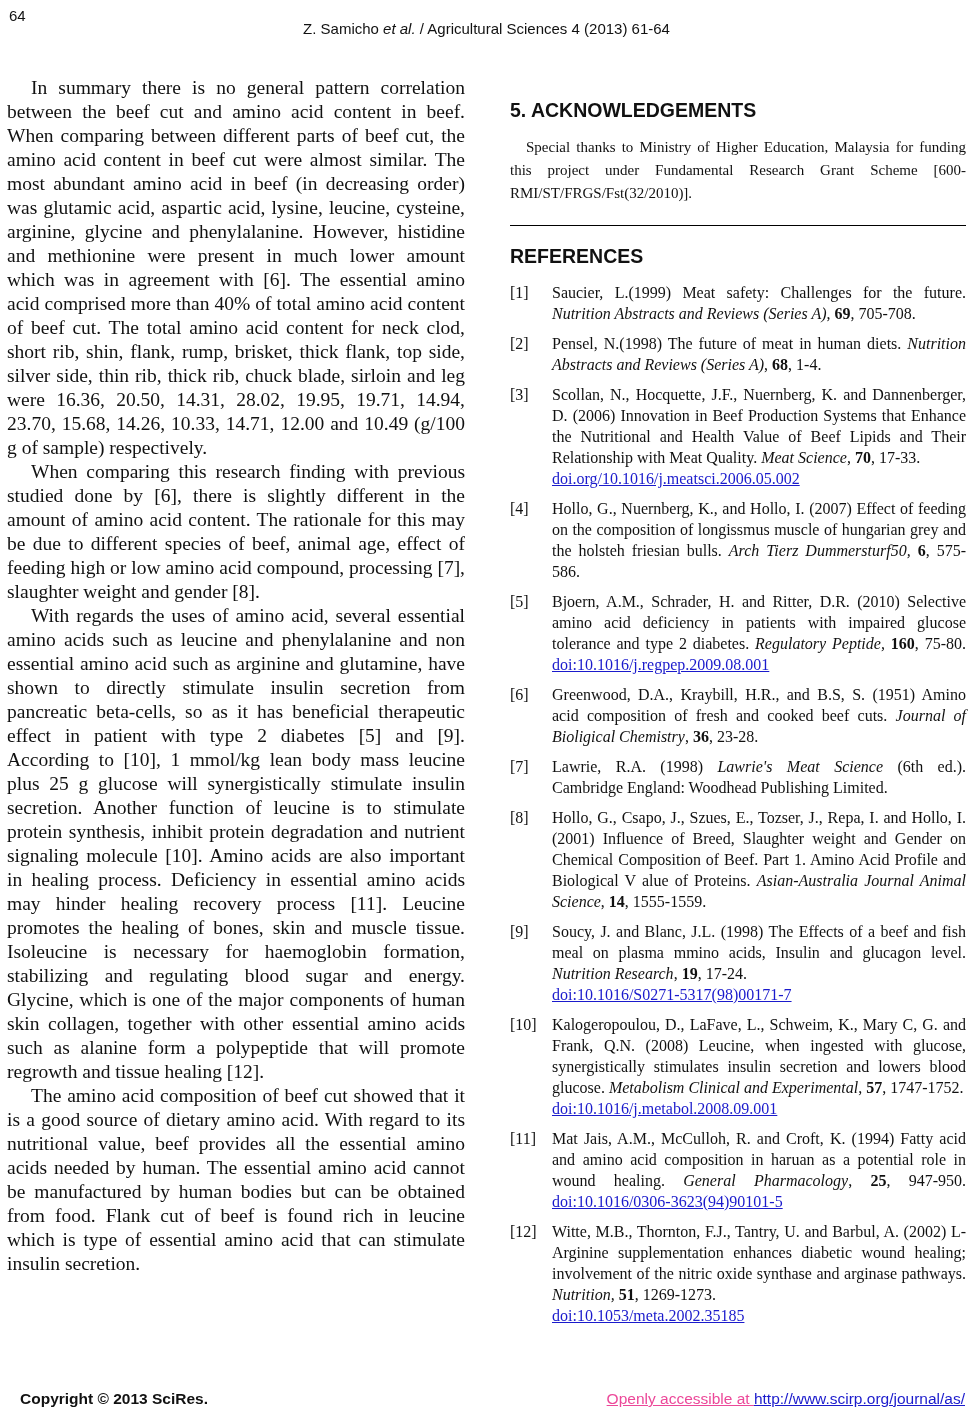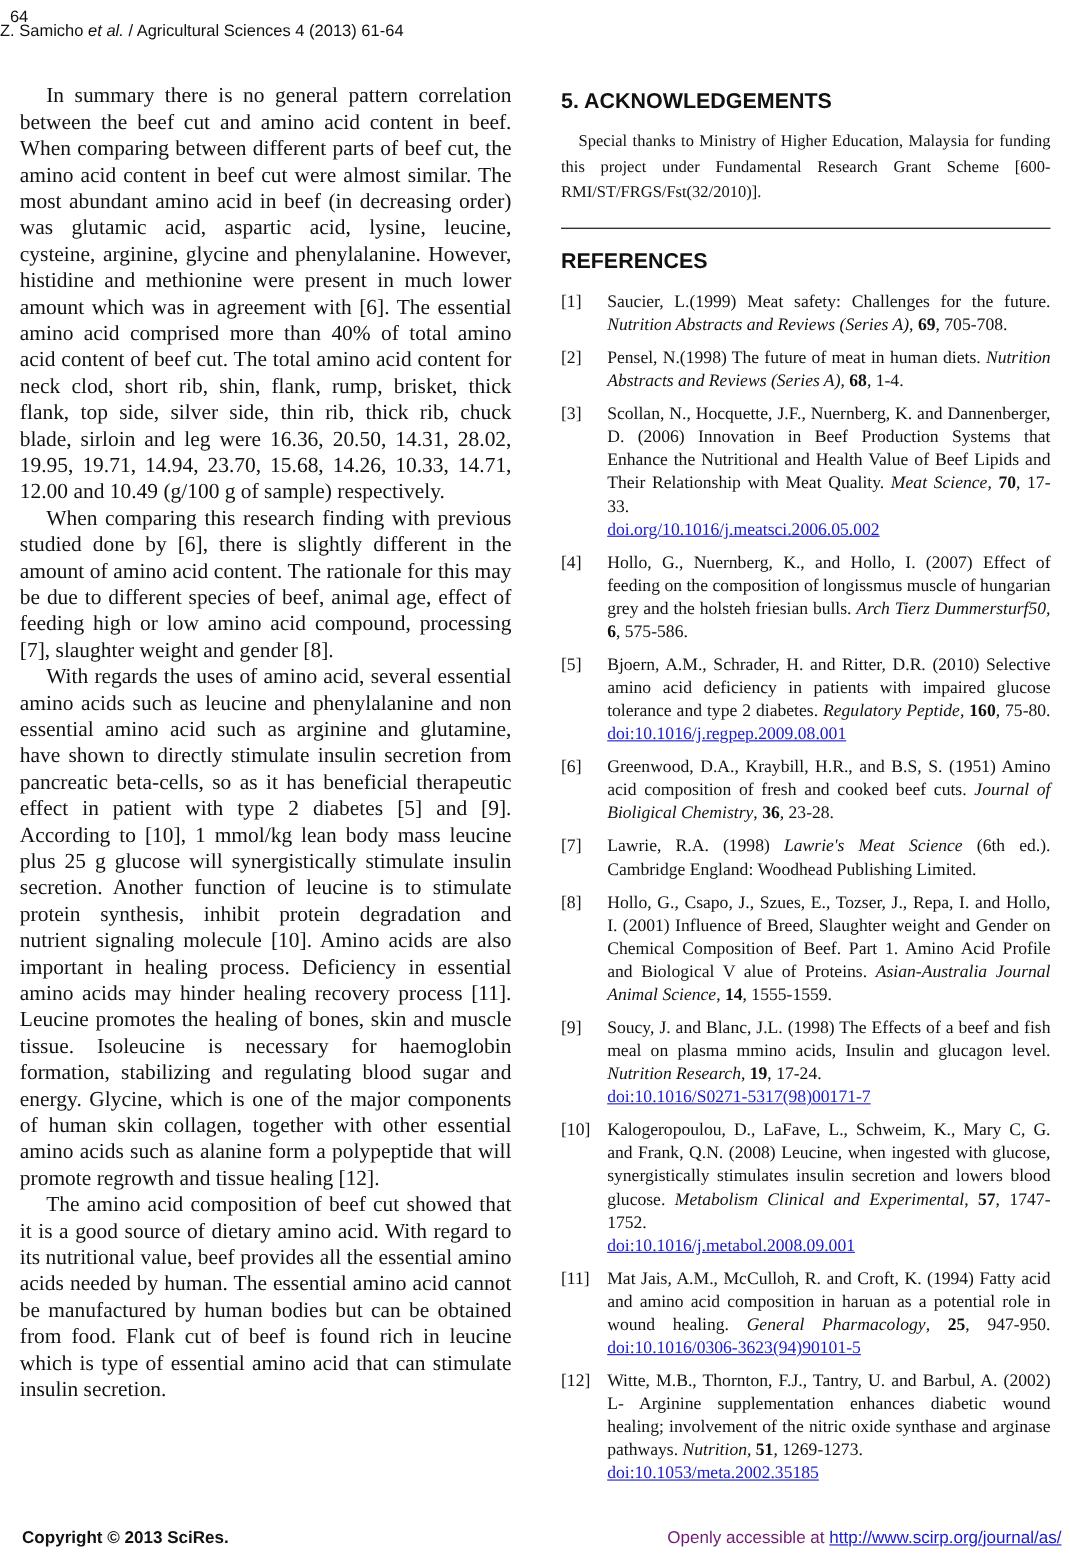--- a/index.html
+++ b/index.html
@@ -12,41 +12,41 @@
   .page { position: relative; width: 973px; height: 1419px; overflow: hidden; }
 
   .header {
     position: relative;
     padding-top: 20px;
     height: 27px;
     font-family: "Liberation Sans", sans-serif;
     font-size: 15px;
   }
   .pagenum { position: absolute; left: 9px; top: 7px; }
-  .running-title { display: block; }
+  .running-title { display: block; text-align: center; }
 
-  .columns { display: flex; padding: 0 18px; margin-top: 29px; gap: 45px; }
+  .columns { display: flex; padding: 0 7px; margin-top: 29px; gap: 45px; }
   .col.left  { width: 458px; }
   .col.right { width: 456px; }
 
   .body-par {
     margin: 0;
     font-size: 19.5px;
     line-height: 24px;
     text-align: justify;
     text-indent: 24px;
   }
 
   .section-heading {
     font-family: "Liberation Sans", sans-serif;
     font-size: 19.5px;
     font-weight: bold;
     margin: 27px 0 14px 0;
   }
-  .section-heading.first { margin-top: 5px; }
+  .section-heading.first { margin-top: 23px; }
   .col.right .section-heading.refs { margin-top: 19px; }
 
   .ack-par {
     margin: 0 0 20px 0;
     font-size: 15px;
     line-height: 23px;
     text-align: justify;
     text-indent: 16px;
   }
 
@@ -60,21 +60,21 @@
   .ref-item {
     display: flex;
     margin-bottom: 9px;
     font-size: 16px;
     line-height: 21px;
   }
   .ref-num { width: 42px; flex: 0 0 42px; }
   .ref-text { flex: 1; text-align: justify; }
 
   .doi { color: #1a1acc; text-decoration: underline; cursor: pointer; }
-  .red { color: #701a75; }
+  .red { color: #ec4899; text-decoration: underline; }
 
   .footer {
     position: absolute;
     left: 12px; right: 0; bottom: 11px;
     padding: 0 8px;
     display: flex;
     justify-content: space-between;
     align-items: center;
     font-family: "Liberation Sans", sans-serif;
     font-size: 15.5px;

